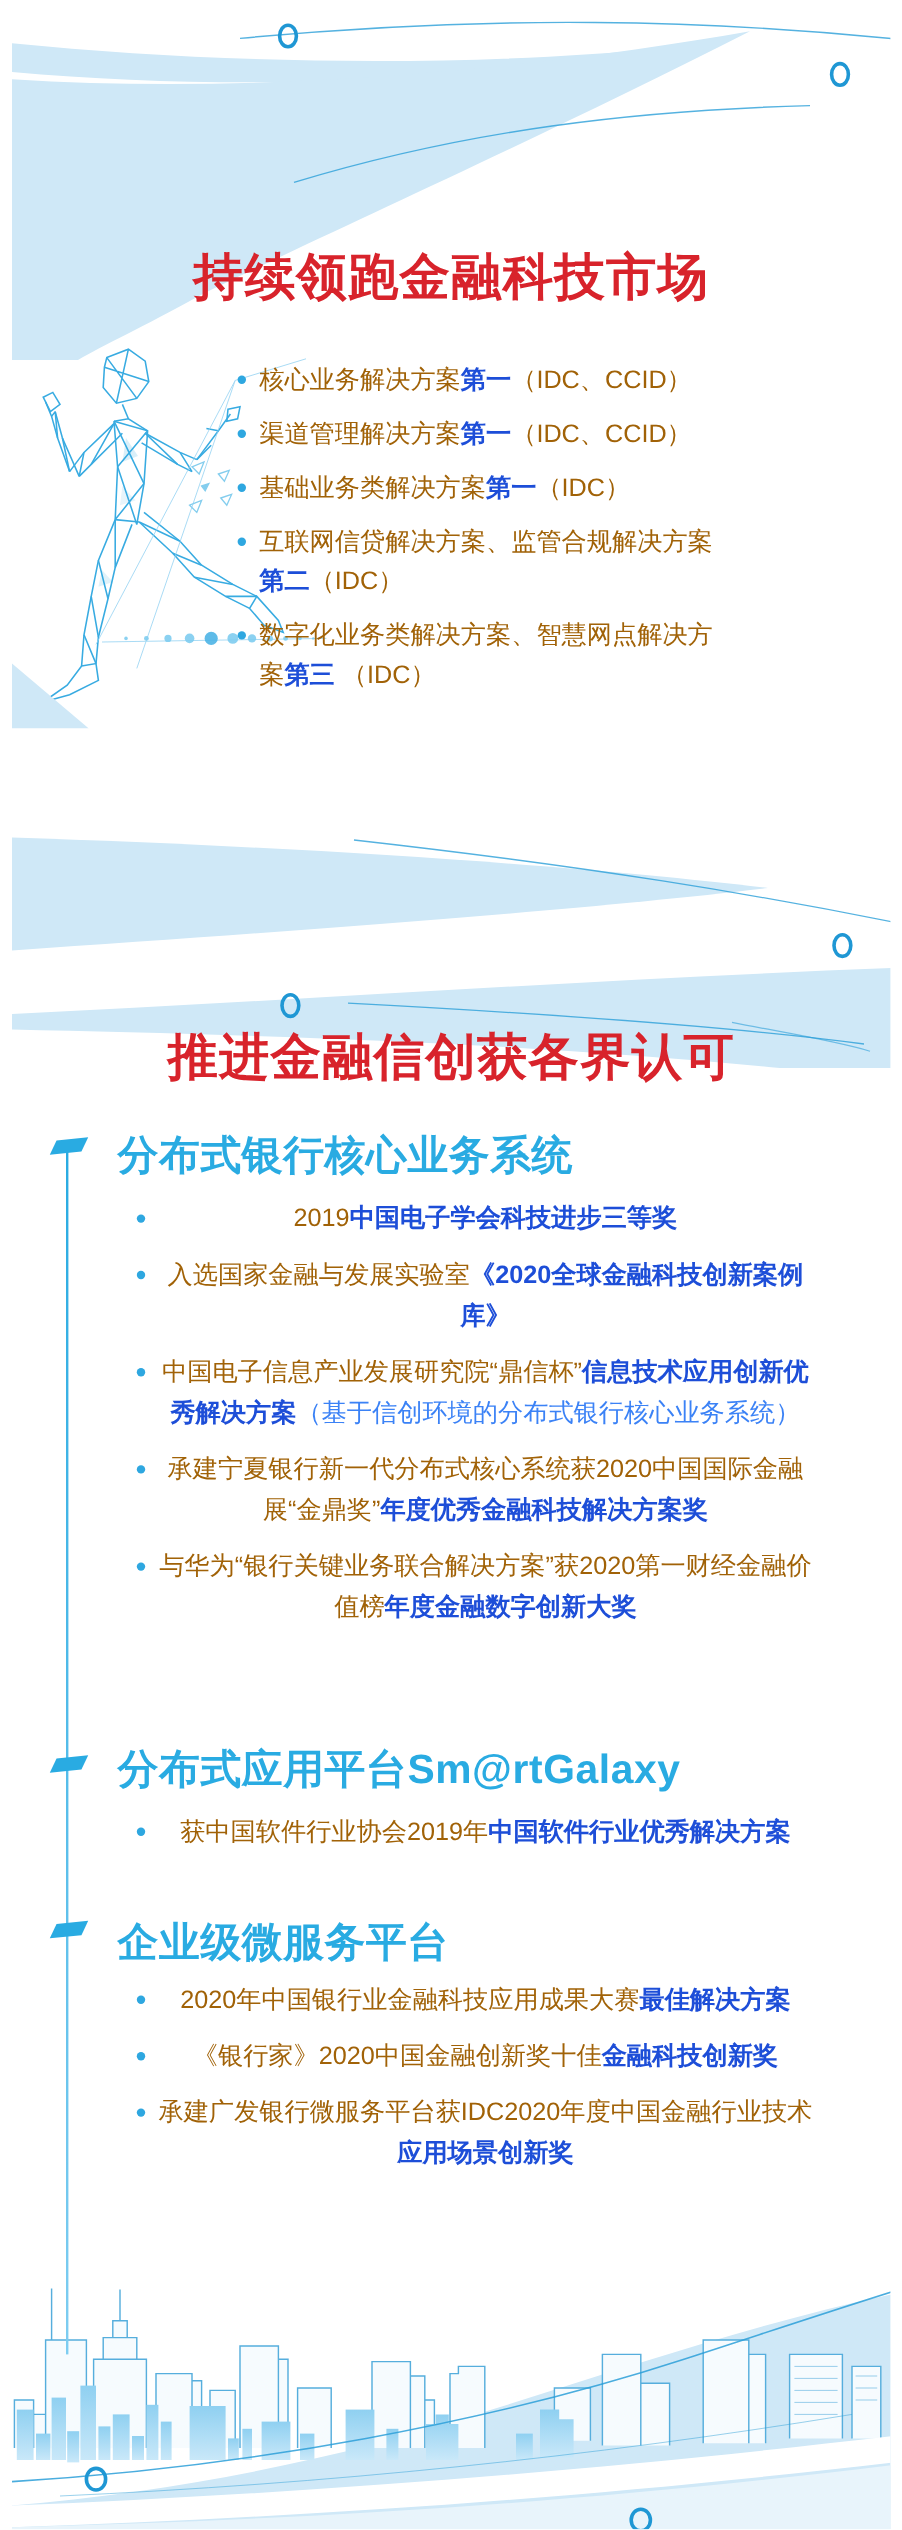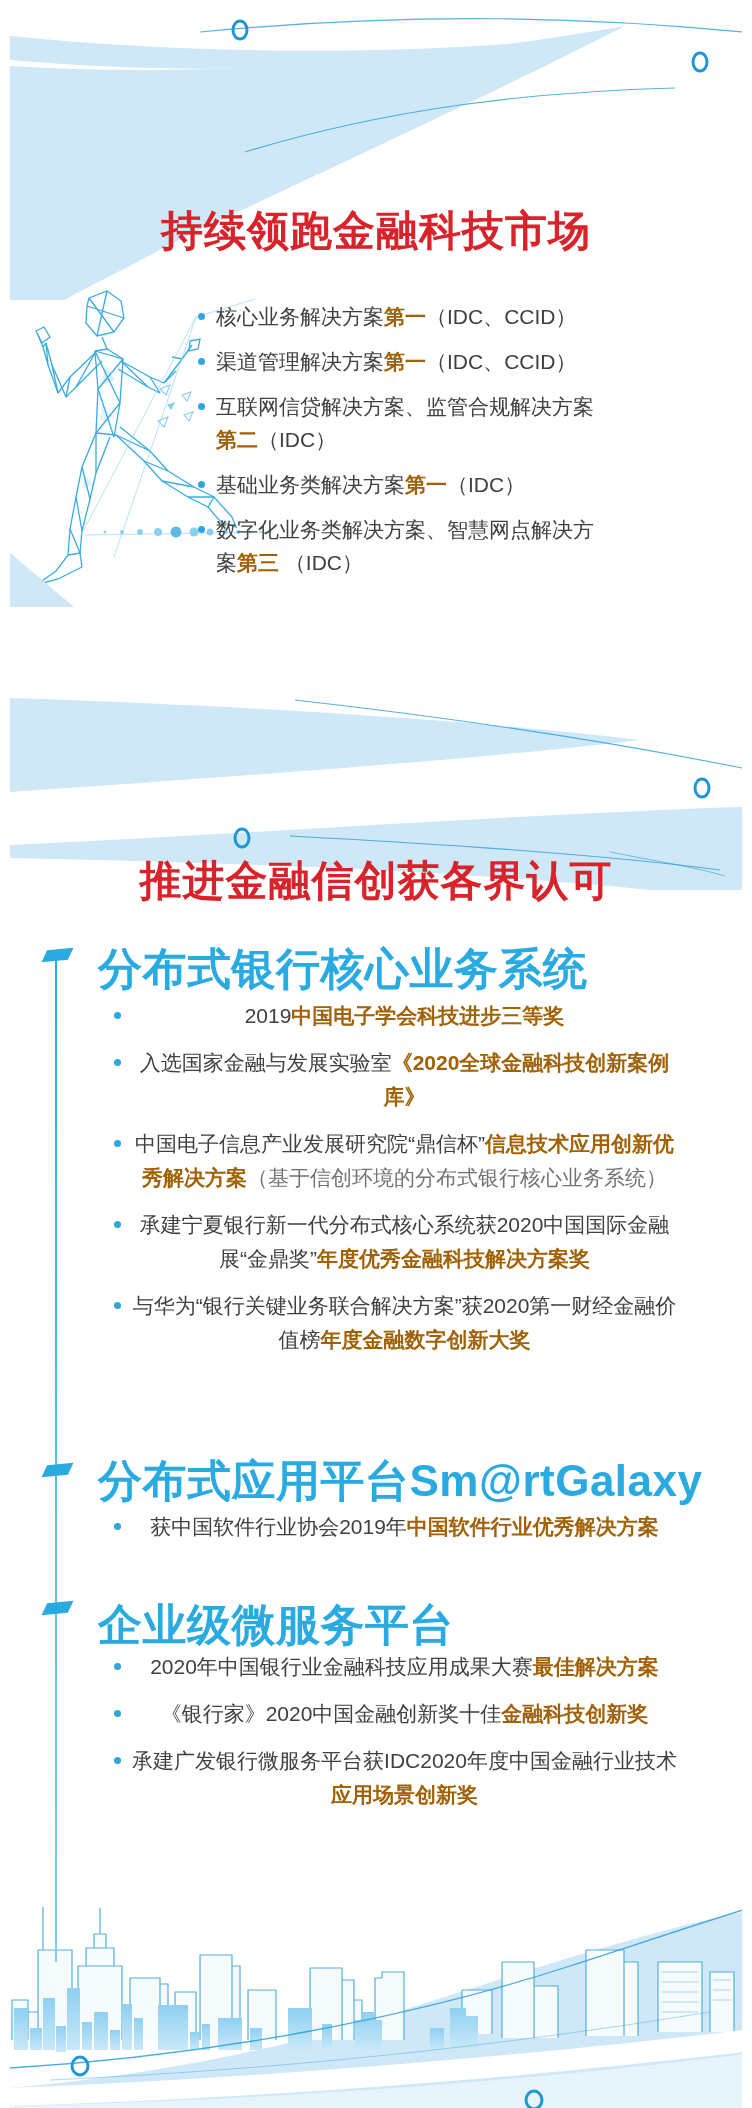--- a/index.html
+++ b/index.html
@@ -10,21 +10,21 @@
   }
   svg.deco{position:absolute;pointer-events:none;}
   .main-title{
     position:absolute;left:0;right:0;margin:0;text-align:center;
     font-size:42px;font-weight:bold;letter-spacing:1px;color:#d8232b;
   }
   #title1{top:203px;}
   #title2{top:853px;}
   .sub-title{
     position:absolute;margin:0;left:88px;
-    font-size:44px;font-weight:bold;color:#29abe2;letter-spacing:0.5px;
+    font-size:34px;font-weight:bold;color:#29abe2;letter-spacing:0.5px;
   }
   .flag{
     position:absolute;left:35px;width:25px;height:12px;background:#29abe2;
     transform:skewX(-30deg) rotate(-6deg);
   }
   .timeline{
     position:absolute;left:45px;top:957px;width:2px;height:1005px;
     background:linear-gradient(#29abe2,#7ecdf1);
   }
   ul.blist{
@@ -37,23 +37,23 @@
   ul.s1 li{line-height:33px;margin-bottom:12px;width:378px;}
   ul.s2{left:102px;width:565px;text-align:center;}
   ul.s2 li{line-height:34px;margin-bottom:13px;width:545px;}
   #list-sub1{top:999px;}
   #list-sub2{top:1510px;}
   #list-sub3{top:1650px;}
   .dot{
     position:absolute;left:2px;top:13px;width:7px;height:7px;border-radius:50%;
     background:#2ea7e0;
   }
-  .seg-g{color:#404040;font-weight:normal;}
-  .seg-b{color:#a16207;font-weight:bold;}
-  .seg-p{color:#737373;font-weight:normal;}
+  .seg-g{color:#a16207;font-weight:normal;}
+  .seg-b{color:#1d4ed8;font-weight:bold;}
+  .seg-p{color:#3b82f6;font-weight:normal;}
 </style>
 </head>
 <body>
 
 <div class="poster">
 
   <svg class="deco" style="left:0;top:0" width="752" height="300" viewBox="0 0 752 300">
     <path d="M0,36 C180,54 380,56 545,40 C380,70 180,76 0,60 Z" fill="#cfe8f7"></path>
     <path d="M0,66 C220,80 450,55 615,26 C430,120 250,200 155,247 C110,272 75,288 55,300 L0,300 Z" fill="#cfe8f7"></path>
     <path d="M190,32 C400,12 580,16 752,34" fill="none" stroke="#2b9fd8" stroke-width="1.2" opacity="0.8"></path>
@@ -190,22 +190,22 @@
 
   <div class="timeline"></div>
   <span class="flag" style="top:949px"></span>
   <span class="flag" style="top:1464px"></span>
   <span class="flag" style="top:1602px"></span>
 
   <h1 id="title1" class="main-title">持续领跑金融科技市场</h1>
   <ul class="blist s1" id="list-s1">
       <li><span class="dot"></span><span class="seg-g">核心业务解决方案</span><span class="seg-b">第一</span><span class="seg-g">（IDC、CCID）</span></li>
       <li><span class="dot"></span><span class="seg-g">渠道管理解决方案</span><span class="seg-b">第一</span><span class="seg-g">（IDC、CCID）</span></li>
+      <li><span class="dot"></span><span class="seg-g">基础业务类解决方案</span><span class="seg-b">第一</span><span class="seg-g">（IDC）</span></li>
       <li><span class="dot"></span><span class="seg-g">互联网信贷解决方案、监管合规解决方案</span><span class="seg-b">第二</span><span class="seg-g">（IDC）</span></li>
-      <li><span class="dot"></span><span class="seg-g">基础业务类解决方案</span><span class="seg-b">第一</span><span class="seg-g">（IDC）</span></li>
       <li><span class="dot"></span><span class="seg-g">数字化业务类解决方案、智慧网点解决方案</span><span class="seg-b">第三</span><span class="seg-g"> （IDC）</span></li>
     </ul>
 
   <h1 id="title2" class="main-title">推进金融信创获各界认可</h1>
 
   <h2 class="sub-title" style="top:940px">分布式银行核心业务系统</h2>
   <ul class="blist s2" id="list-sub1">
       <li><span class="dot"></span><span class="seg-g">2019</span><span class="seg-b">中国电子学会科技进步三等奖</span></li>
       <li><span class="dot"></span><span class="seg-g">入选国家金融与发展实验室</span><span class="seg-b">《2020全球金融科技创新案例库》</span></li>
       <li><span class="dot"></span><span class="seg-g">中国电子信息产业发展研究院“鼎信杯”</span><span class="seg-b">信息技术应用创新优秀解决方案</span><span class="seg-p">（基于信创环境的分布式银行核心业务系统）</span></li>

